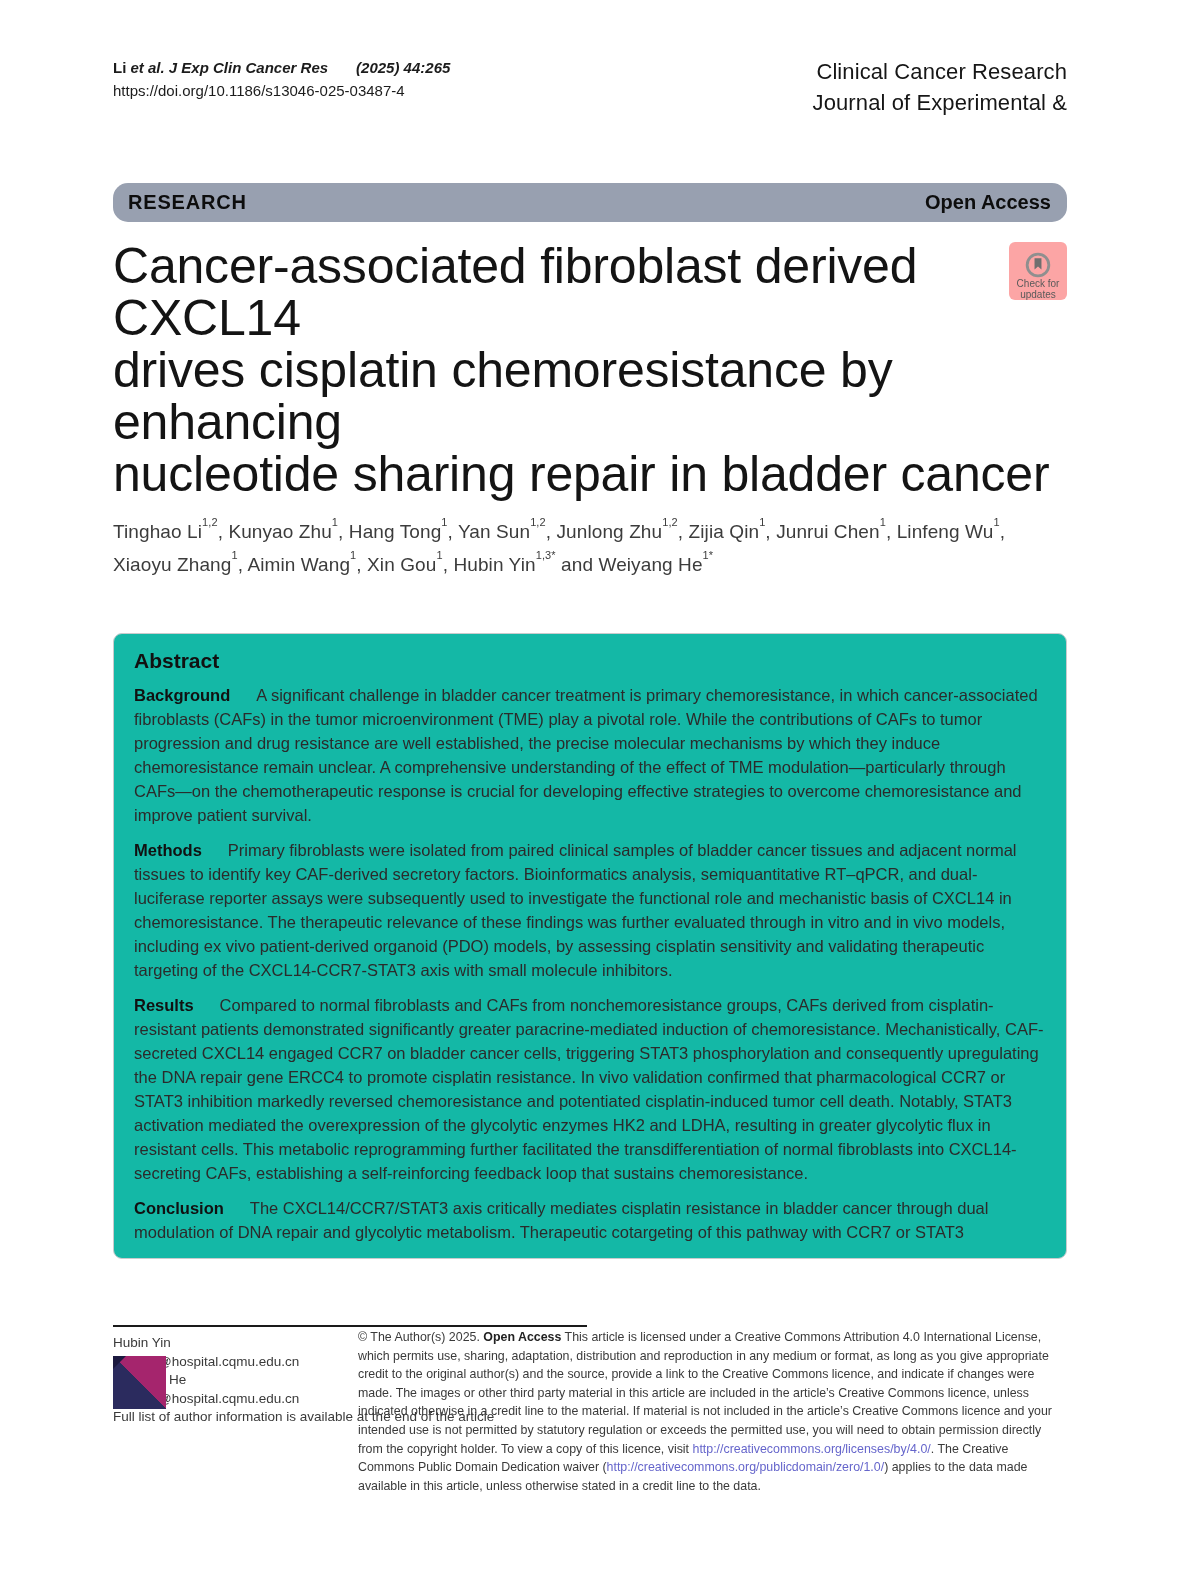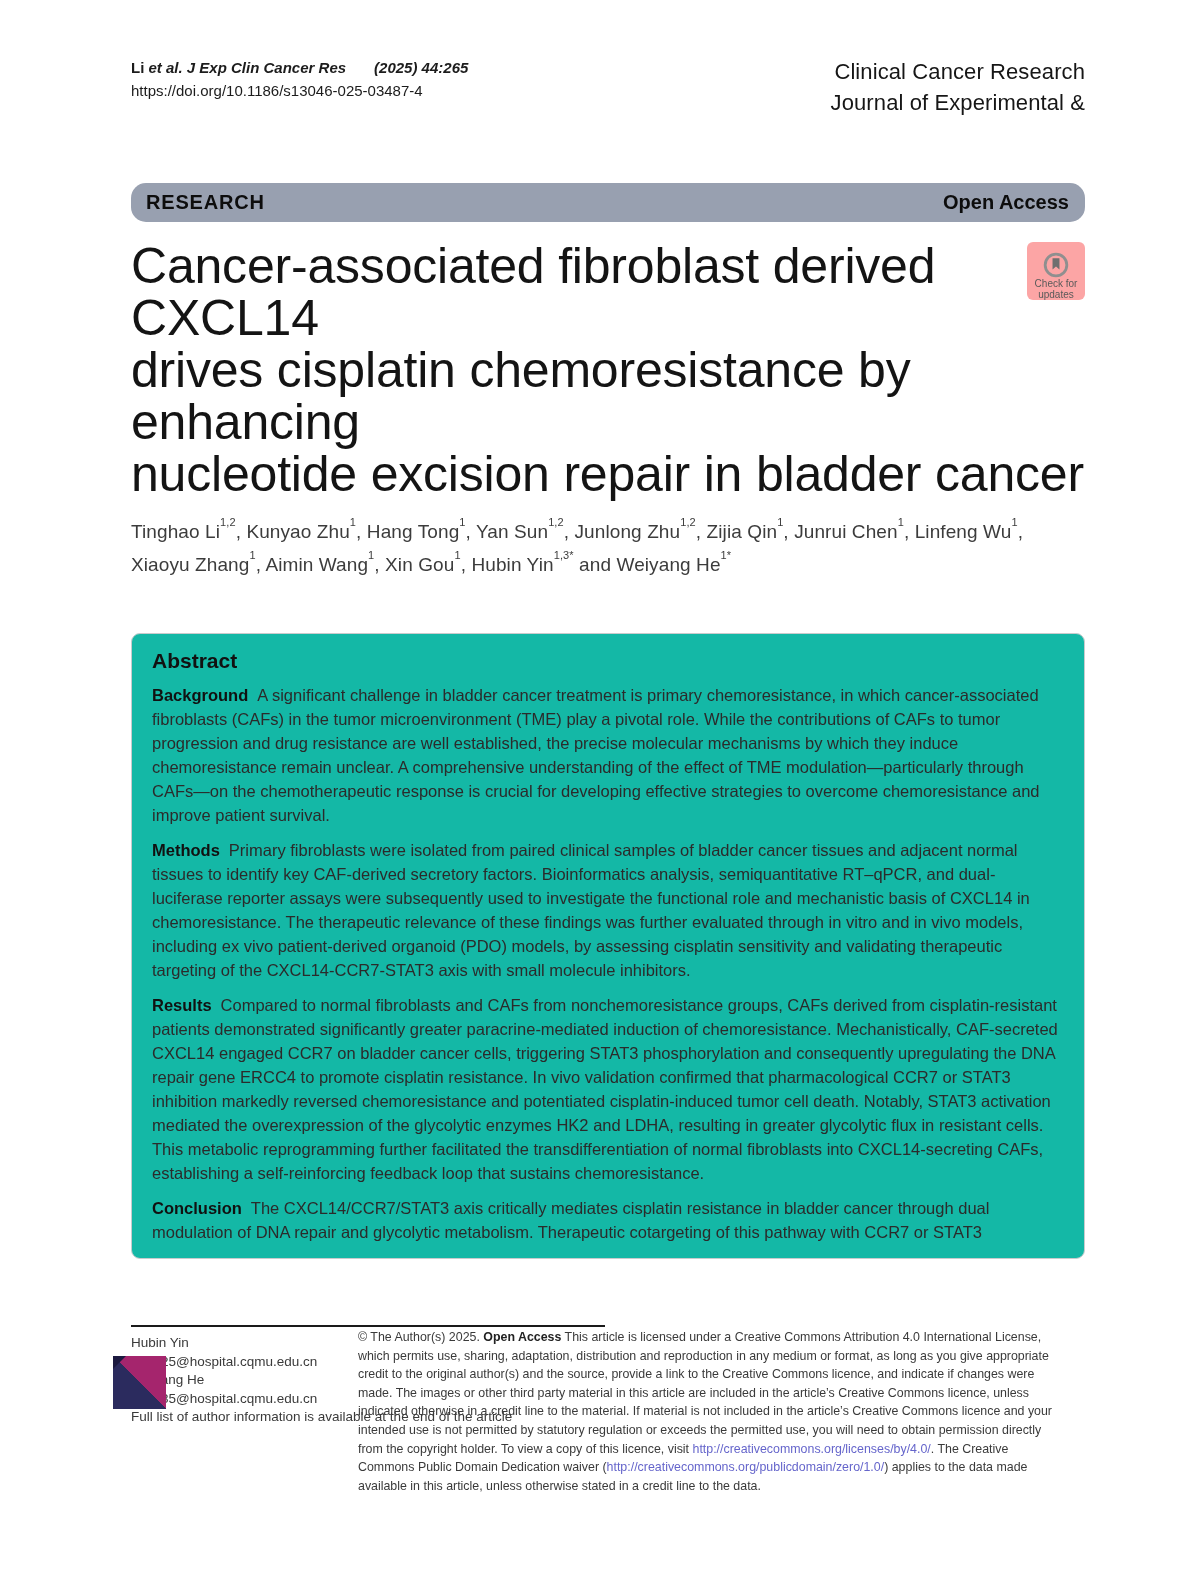--- a/index.html
+++ b/index.html
@@ -7,21 +7,21 @@
   body { font-family: "Liberation Sans", sans-serif; color: #2e2e2e; }
   .page {
     position: relative;
     width: 1200px;
     height: 1593px;
     background: #ffffff;
     overflow: hidden;
   }
   .content {
     position: absolute;
-    left: 131px;
+    left: 113px;
     top: 0;
     width: 954px;
   }
 
   
   .top-header {
     margin-top: 56px;
     display: flex;
     justify-content: space-between;
     align-items: flex-start;
@@ -117,21 +117,21 @@
     color: #111111;
     margin-bottom: 10px;
   }
   .abstract-section {
     font-size: 16.5px;
     line-height: 24px;
     color: #2b2b2b;
     margin-bottom: 11px;
   }
   .abstract-section:last-child { margin-bottom: 0; }
-  .abstract-section b { color: #111111; margin-right: 9px; }
+  .abstract-section b { color: #111111; margin-right: 26px; }
 
   
   .correspondence { margin-top: 66px; }
   .corr-divider {
     width: 474px;
     height: 2px;
     background: #1a1a1a;
     margin-bottom: 7px;
   }
   .corr-line {
@@ -206,21 +206,21 @@
 
     <div class="banner">
       <span class="type-label">RESEARCH</span>
       <span class="access-label">Open Access</span>
     </div>
 
     <div class="title-row">
       <h1 class="article-title">
         <span style="display:block">Cancer-associated fibroblast derived CXCL14</span>
         <span style="display:block">drives cisplatin chemoresistance by enhancing</span>
-        <span style="display:block">nucleotide excision repair in bladder cancer</span>
+        <span style="display:block">nucleotide sharing repair in bladder cancer</span>
       </h1>
       <div class="check-badge">
         <span style="line-height:0">
           <svg width="26" height="26" viewBox="0 0 24 24">
             <circle cx="12" cy="12" r="10" fill="none" stroke="#8f8f8f" stroke-width="2.6"></circle>
             <path d="M8.8 5.8 h6.4 v10.4 l-3.2 -2.8 l-3.2 2.8 z" fill="#6f6f6f"></path>
           </svg>
         </span>
         <span class="badge-text">
           <span style="display:block">Check for</span>

